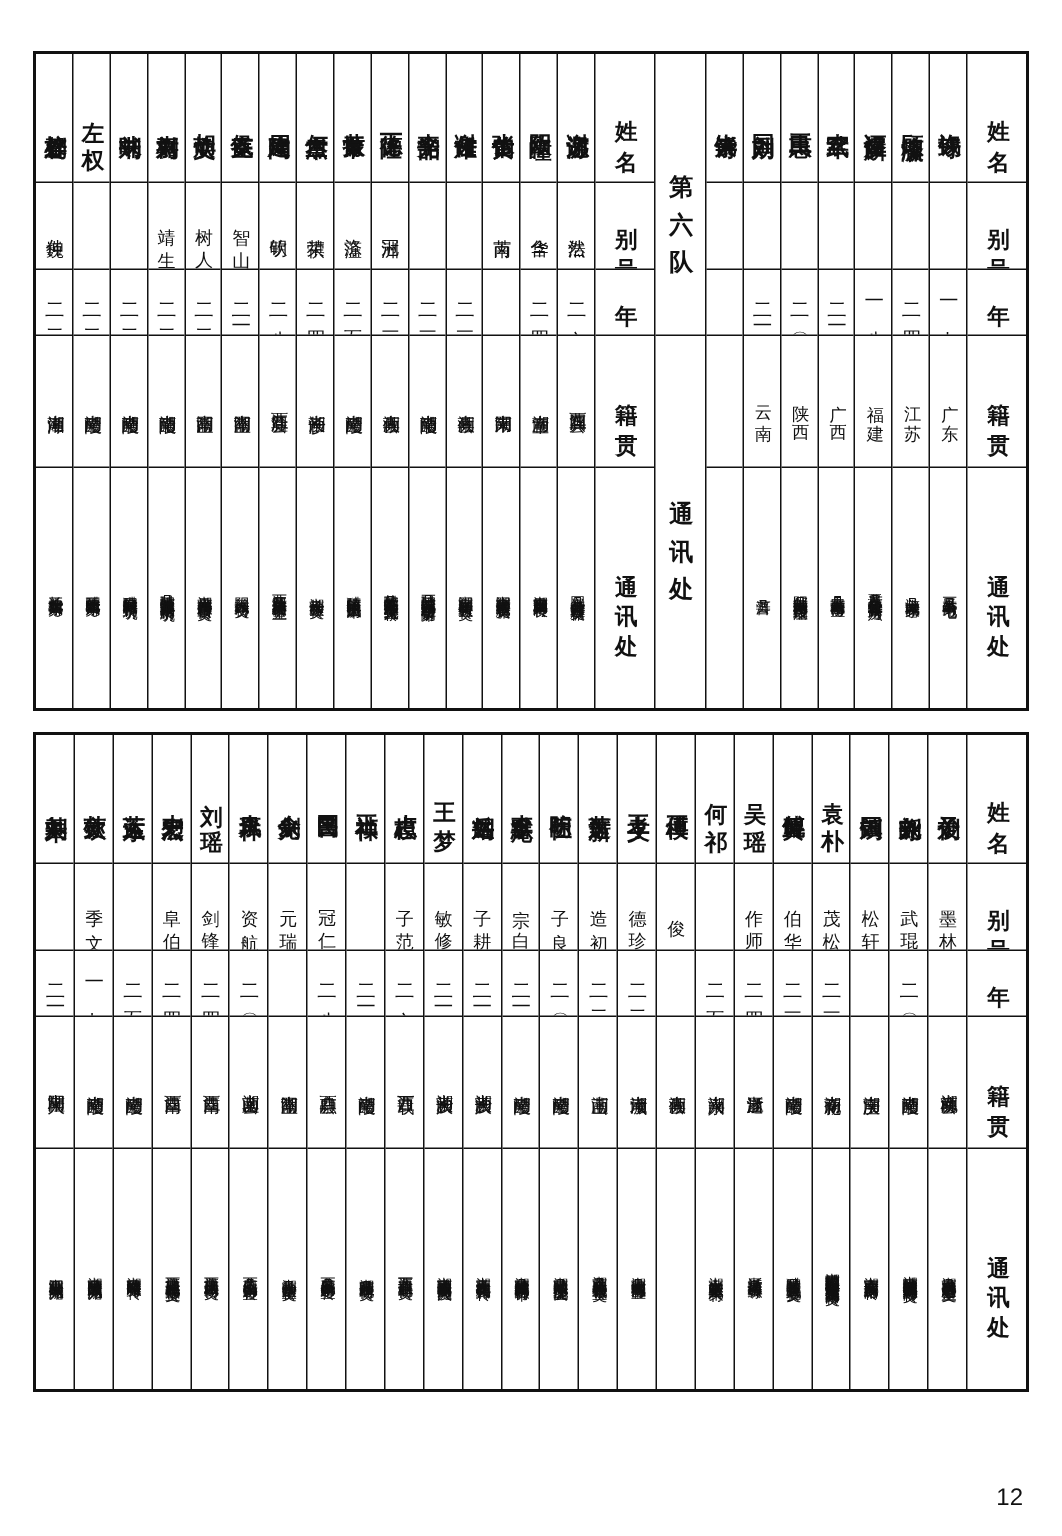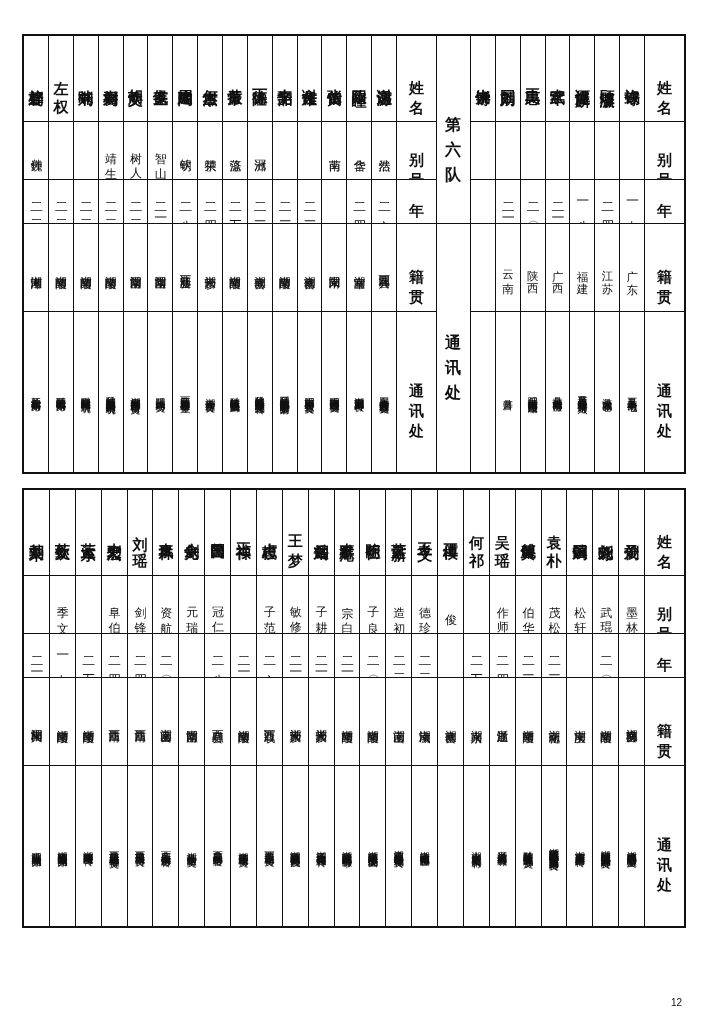--- a/index.html
+++ b/index.html
@@ -84,21 +84,21 @@
   .na { font-size: 11.5px; }
   .ad { font-size: 10px; line-height: 1.12; }
 
   .groupcol .c-group-top { height: 188px; border-bottom: 1px solid #111; }
   .groupcol .c-group-bot { flex: 1 1 auto; }
 
   .pageno {
     position: absolute;
     right: 26px;
     bottom: 16px;
-    font-size: 10px;
+    font-size: 16px;
     font-family: "Liberation Sans", sans-serif;
     color: #111;
   }
 </style>
 </head>
 <body>
 
 <div class="page">
 
   <div class="block top">

